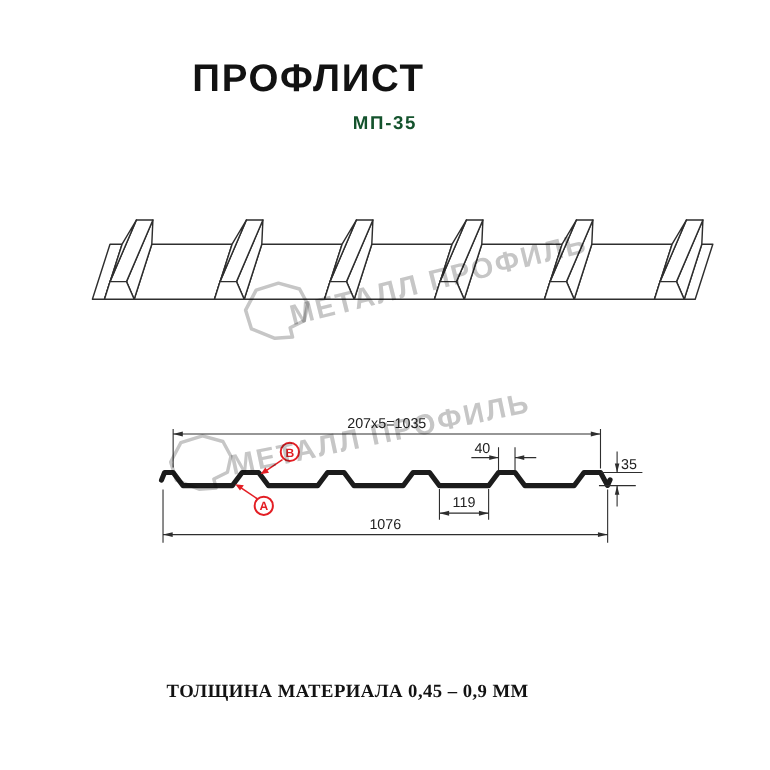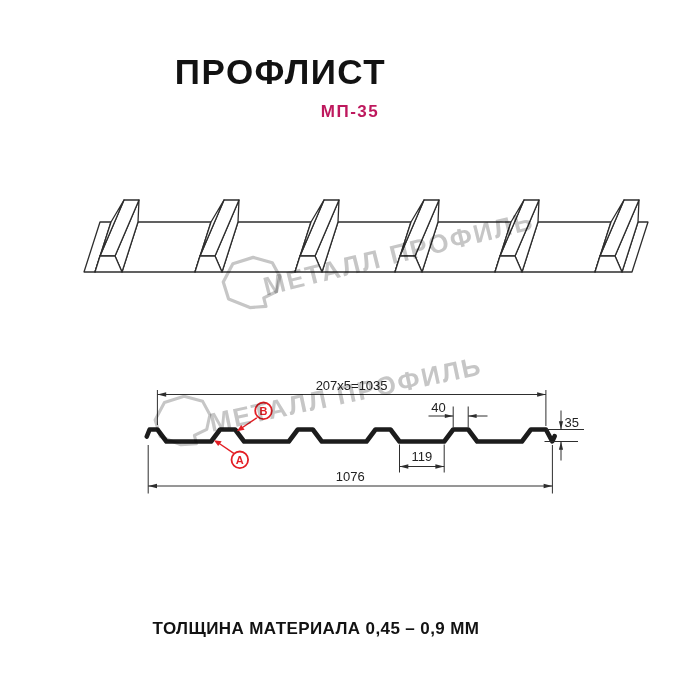--- a/index.html
+++ b/index.html
@@ -6,25 +6,25 @@
   body{
     width:700px;height:700px;background:#ffffff;position:relative;overflow:hidden;
     font-family:"Liberation Sans", sans-serif;
   }
   .title{
     position:absolute;top:52px;left:0;width:561px;text-align:center;
     font-size:35px;font-weight:bold;letter-spacing:1.5px;color:#121212;
   }
   .subtitle{
     position:absolute;top:102px;left:0;width:700px;text-align:center;
-    font-size:17px;font-weight:bold;letter-spacing:1.5px;color:#be185d;
+    font-size:17px;font-weight:bold;letter-spacing:1.5px;color:#14532d;
   }
   .footer{
     position:absolute;top:619px;left:0;width:632px;text-align:center;
-    font-size:17px;font-weight:bold;letter-spacing:.4px;color:#121212;
+    font-size:17px;font-weight:bold;letter-spacing:.4px;color:#121212;font-family:Liberation Serif, serif;
   }
   svg{position:absolute;overflow:visible;}
   #persp{left:60px;top:185px;}
   #cross{left:130px;top:375px;}
   .face{fill:#ffffff;stroke:#2e2e2e;stroke-width:1.3;stroke-linejoin:round;}
   .profile{fill:none;stroke:#1c1c1c;stroke-width:4.6;stroke-linejoin:round;stroke-linecap:round;}
   .dim{stroke:#2e2e2e;stroke-width:1;fill:none;}
   .ah{fill:#2e2e2e;stroke:none;}
   .dimtxt{fill:#222222;font-size:13px;font-family:"Liberation Sans",sans-serif;}
   .red{stroke:#e31e24;fill:none;stroke-width:1.8;}

